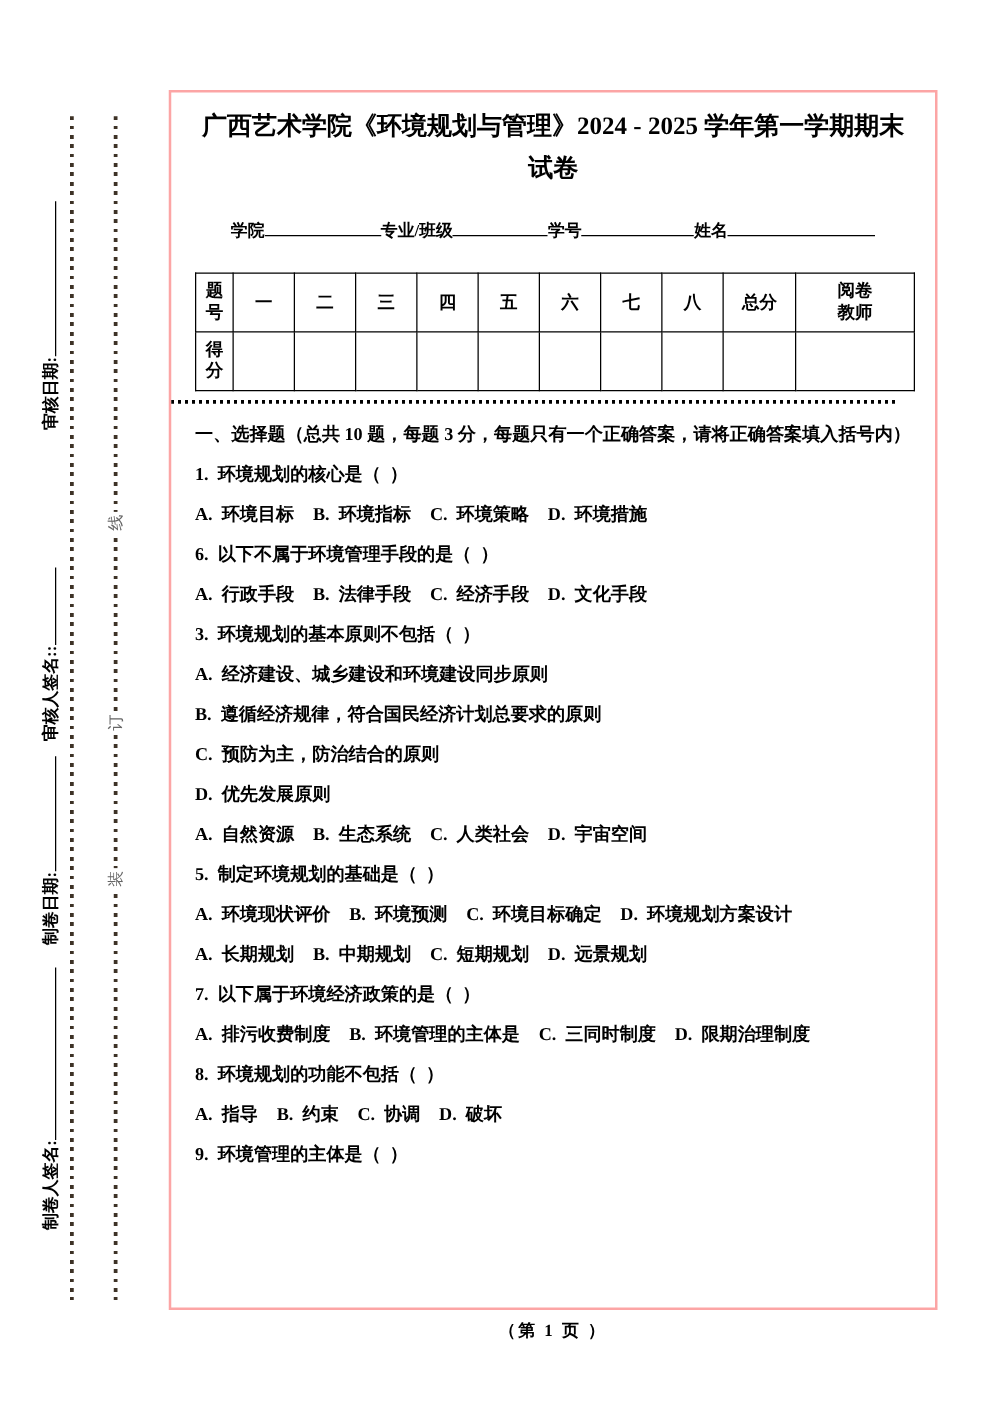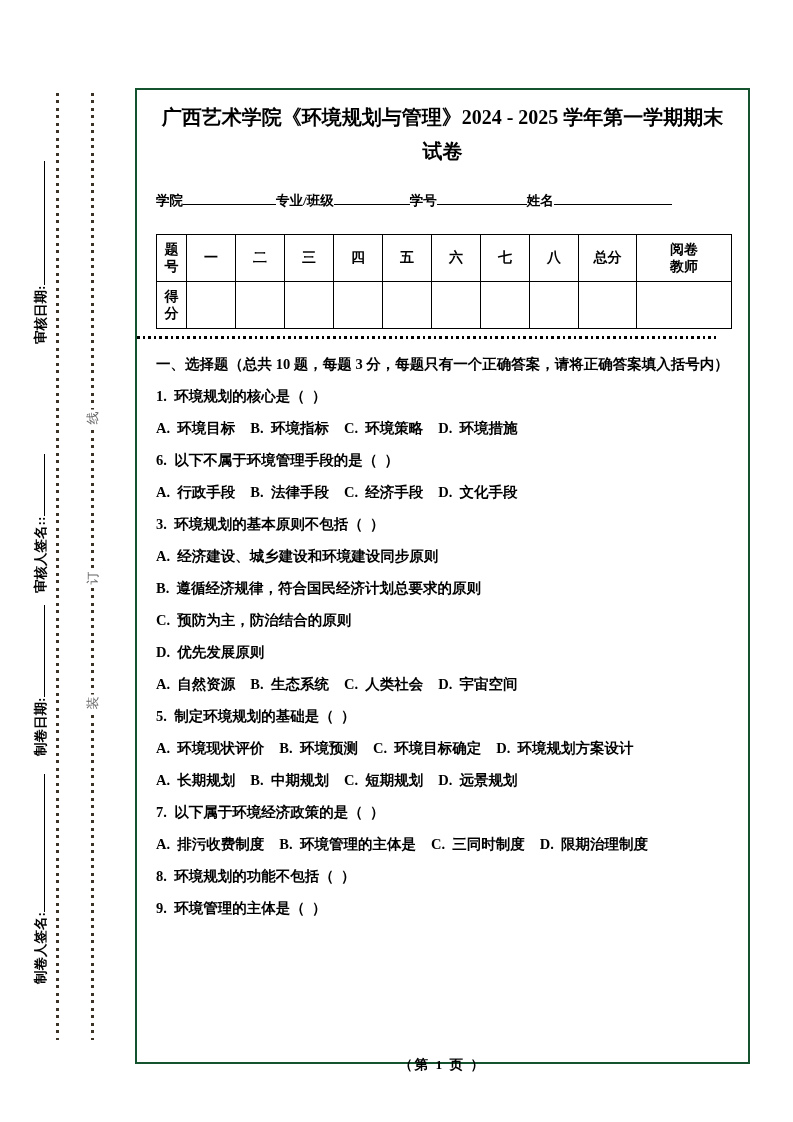--- a/index.html
+++ b/index.html
@@ -31,27 +31,27 @@
   .bchar{
     position:absolute;left:84px;width:17px;text-align:center;
     transform:rotate(-90deg);color:#666;font-size:13px;line-height:16px;
     background:#fff;
   }
   .bchar.xian{top:410px;}
   .bchar.ding{top:570px;}
   .bchar.zhuang{top:695px;}
   
   .sheet{
-    position:absolute;left:135px;top:88px;width:615px;height:976px;
-    border:2px solid #14532d;box-sizing:border-box;padding:10px 19px 0 19px;
+    position:absolute;left:135px;top:72px;width:615px;height:976px;
+    border:2px solid #fca5a5;box-sizing:border-box;padding:10px 19px 0 19px;
   }
   .title{
     text-align:center;font-size:20px;font-weight:bold;line-height:34px;white-space:pre-wrap;
   }
-  .fields{margin-top:22px;font-size:13.5px;font-weight:bold;white-space:nowrap;}
+  .fields{margin-top:22px;font-size:13.5px;font-weight:bold;white-space:nowrap;text-align:center;}
   .fblank{display:inline-block;border-bottom:1.5px solid #000;height:14px;vertical-align:baseline;}
   .fb1{width:93px;} .fb2{width:76px;} .fb3{width:90px;} .fb4{width:118px;}
   table.score{
     margin-top:24px;border-collapse:collapse;table-layout:fixed;width:575px;
   }
   table.score td{
     border:1.5px solid #000;text-align:center;vertical-align:middle;
     font-size:14px;font-weight:bold;white-space:pre-line;padding:0;
   }
   tr.hrow td{height:46px;}
@@ -158,18 +158,19 @@
         <p class="qline"><span class="opt">B.  遵循经济规律，符合国民经济计划总要求的原则</span></p>
         <p class="qline"><span class="opt">C.  预防为主，防治结合的原则</span></p>
         <p class="qline"><span class="opt">D.  优先发展原则</span></p>
         <p class="qline"><span class="opt">A.  自然资源</span><span class="opt">B.  生态系统</span><span class="opt">C.  人类社会</span><span class="opt">D.  宇宙空间</span></p>
         <p class="qline">5.  制定环境规划的基础是（  ）</p>
         <p class="qline"><span class="opt">A.  环境现状评价</span><span class="opt">B.  环境预测</span><span class="opt">C.  环境目标确定</span><span class="opt">D.  环境规划方案设计</span></p>
         <p class="qline"><span class="opt">A.  长期规划</span><span class="opt">B.  中期规划</span><span class="opt">C.  短期规划</span><span class="opt">D.  远景规划</span></p>
         <p class="qline">7.  以下属于环境经济政策的是（  ）</p>
         <p class="qline"><span class="opt">A.  排污收费制度</span><span class="opt">B.  环境管理的主体是</span><span class="opt">C.  三同时制度</span><span class="opt">D.  限期治理制度</span></p>
         <p class="qline">8.  环境规划的功能不包括（  ）</p>
+        <p class="qline"><span class="opt">A.  指导</span><span class="opt">B.  约束</span><span class="opt">C.  协调</span><span class="opt">D.  破坏</span></p>
         <p class="qline">9.  环境管理的主体是（  ）</p>
       </div>
   </div>
 
   <div class="footer">（第 1 页 ）</div>
 </div>
 
 </body></html>

